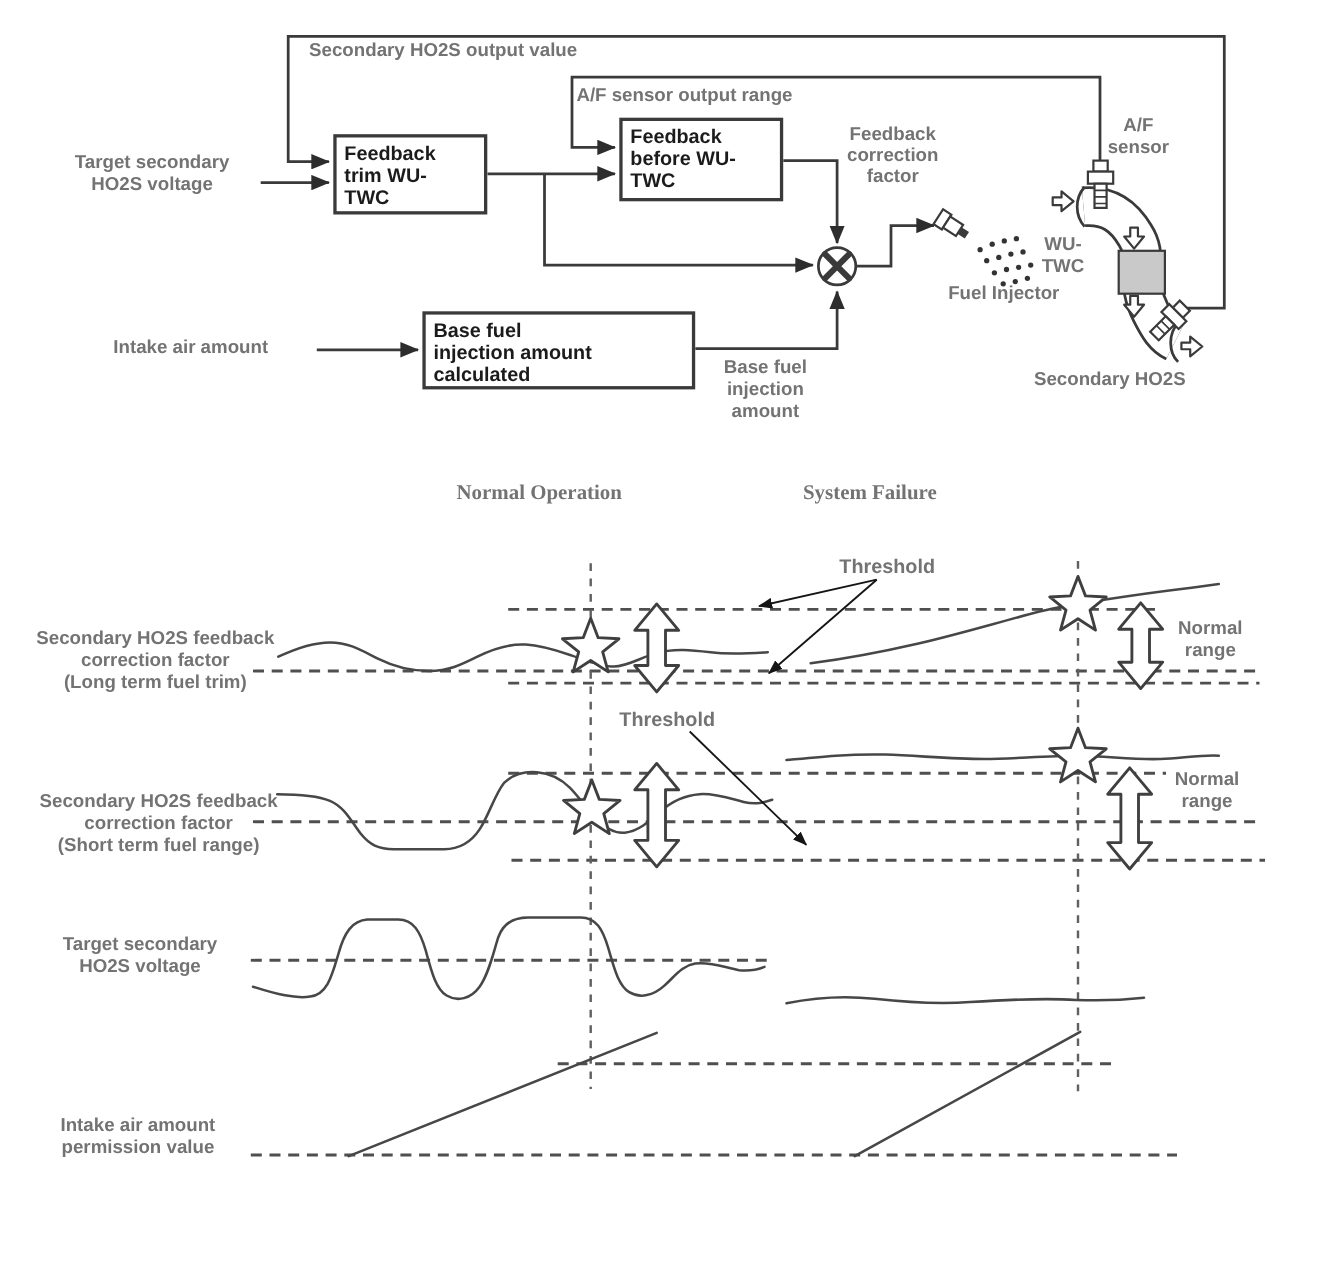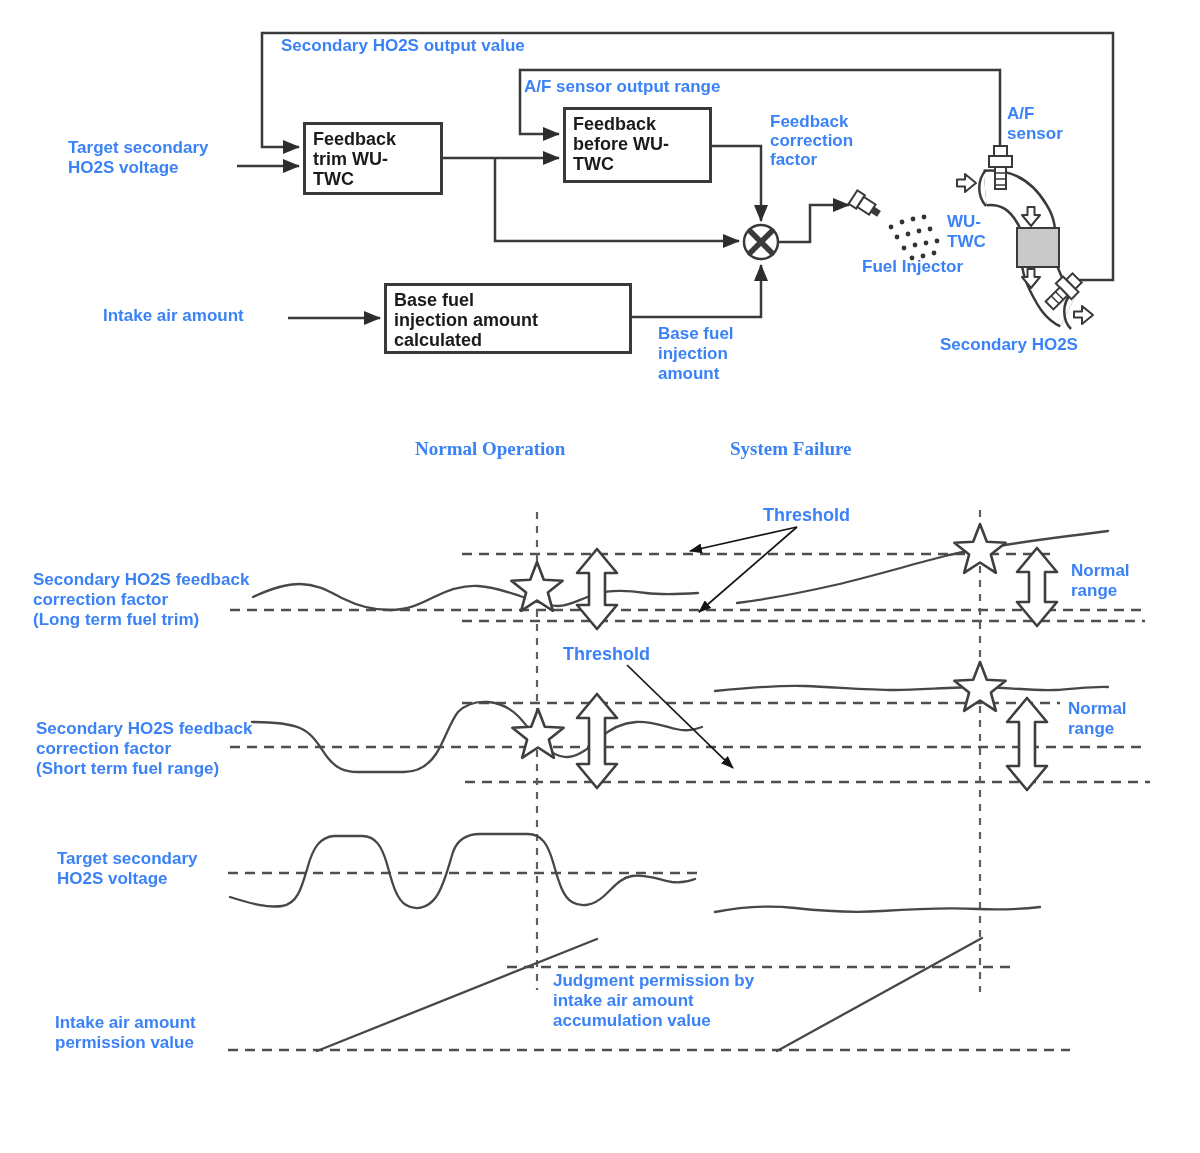--- a/index.html
+++ b/index.html
@@ -1,19 +1,19 @@
 <!DOCTYPE html>
 <html><head>
 <meta charset="utf-8">
 <style>
   html,body{margin:0;padding:0;background:#fff;}
   #stage{position:relative;width:1200px;height:1153px;background:#ffffff;overflow:hidden;
          font-family:"Liberation Sans",sans-serif;}
   #artwork{position:absolute;left:0;top:0;}
-  .lbl{position:absolute;font-weight:bold;font-size:17px;line-height:20px;color:#3b82f6;white-space:nowrap;}
+  .lbl{position:absolute;font-weight:bold;font-size:17px;line-height:20px;color:#737373;white-space:nowrap;text-align:center;}
   .hdr{font-size:19px;font-family:Liberation Serif, serif;}
   .th{font-size:18px;}
   .box{position:absolute;box-sizing:border-box;border:3px solid #3a3a3a;background:#fff;
        padding:4px 4px 0 7px;font-weight:bold;font-size:18px;line-height:20px;color:#1b1b1b;}
 </style>
 </head>
 <body>
 
 <div id="stage">
 
@@ -208,23 +208,18 @@
   <div>(Short term fuel range)</div>
 </div>
 <div class="lbl" style="left:1068px;top:699px">
   <div>Normal</div>
   <div>range</div>
 </div>
 <div class="lbl" style="left:57px;top:849px">
   <div>Target secondary</div>
   <div>HO2S voltage</div>
 </div>
-<div class="lbl" style="left:553px;top:971px">
-  <div>Judgment permission by</div>
-  <div>intake air amount</div>
-  <div>accumulation value</div>
-</div>
 <div class="lbl" style="left:55px;top:1013px">
   <div>Intake air amount</div>
   <div>permission value</div>
 </div>
 
 </div>
 
 </body></html>

